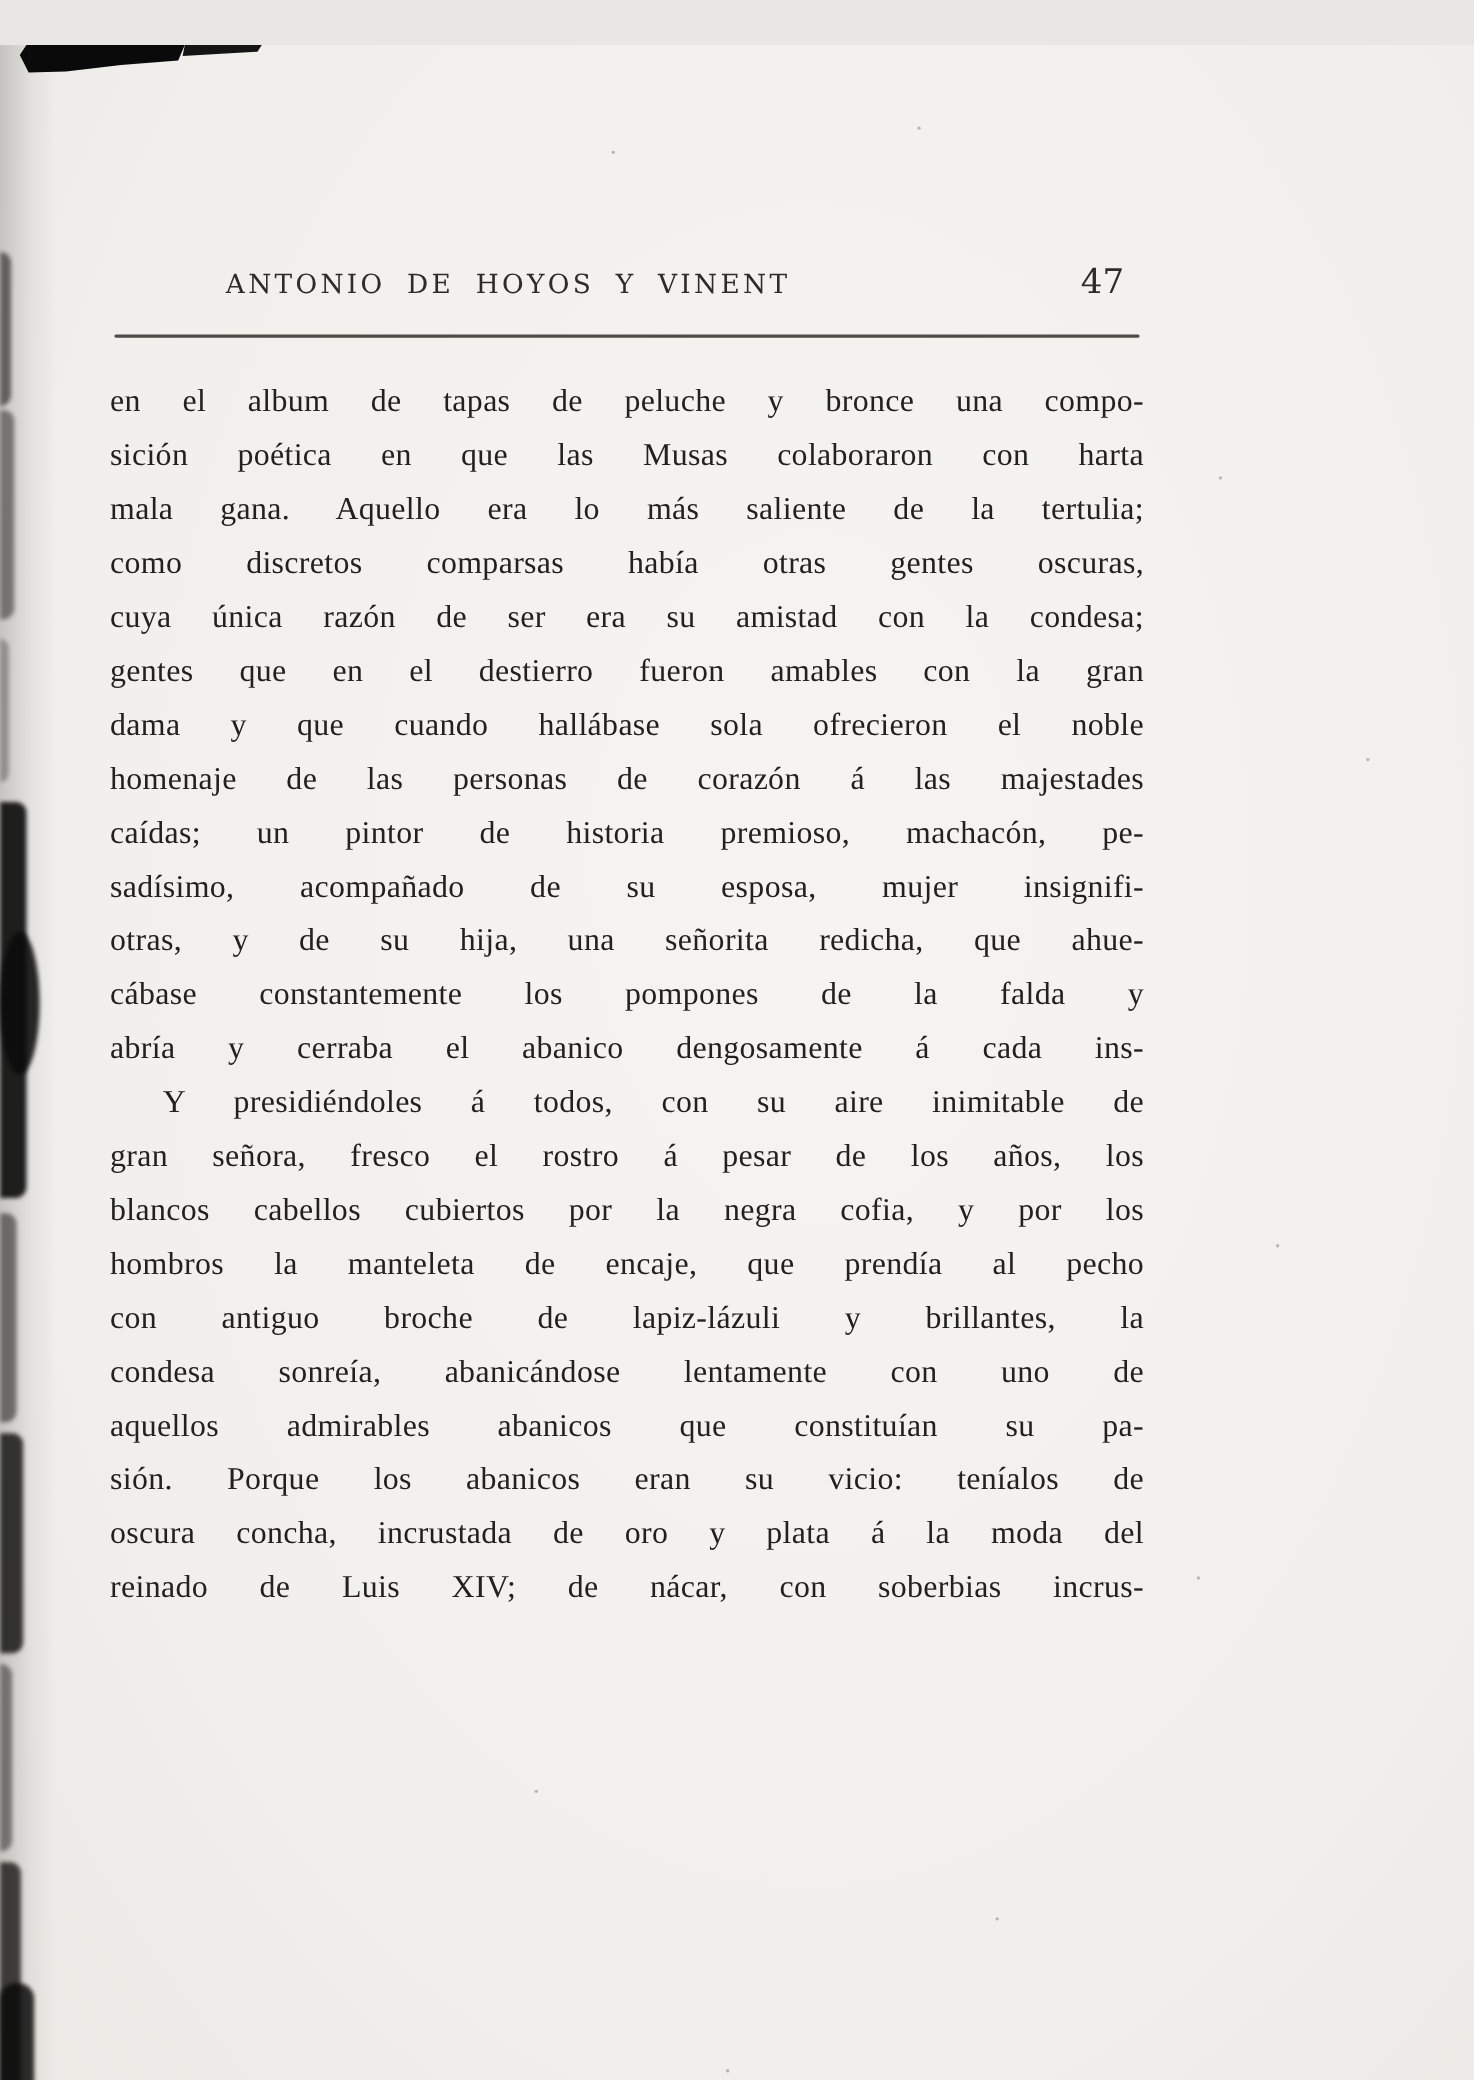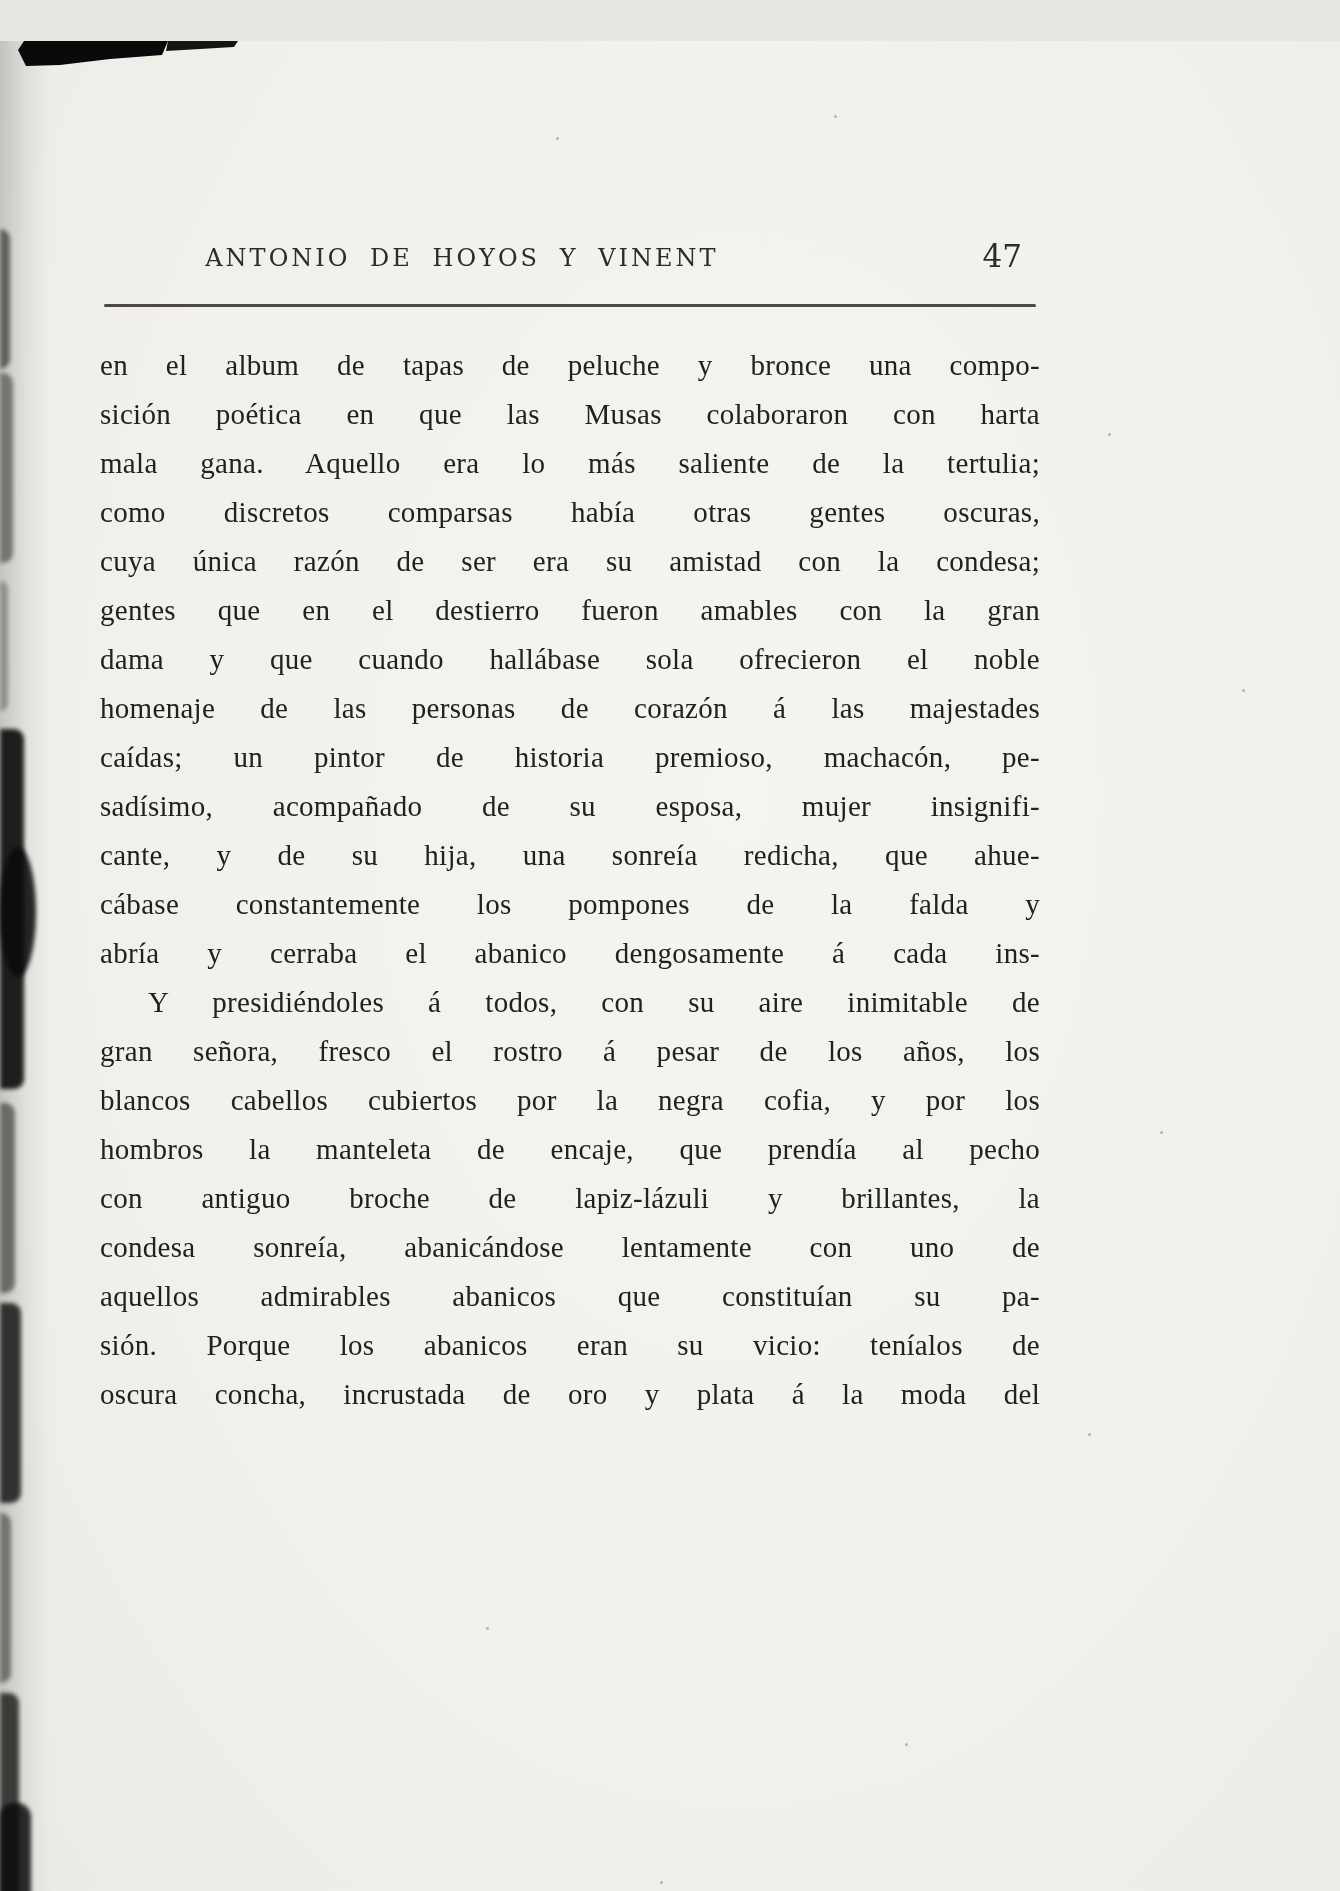--- a/index.html
+++ b/index.html
@@ -153,30 +153,31 @@
         <div class="text-line">en el album de tapas de peluche y bronce una compo-</div>
         <div class="text-line">sición poética en que las Musas colaboraron con harta</div>
         <div class="text-line">mala gana. Aquello era lo más saliente de la tertulia;</div>
         <div class="text-line">como discretos comparsas había otras gentes oscuras,</div>
         <div class="text-line">cuya única razón de ser era su amistad con la condesa;</div>
         <div class="text-line">gentes que en el destierro fueron amables con la gran</div>
         <div class="text-line">dama y que cuando hallábase sola ofrecieron el noble</div>
         <div class="text-line">homenaje de las personas de corazón á las majestades</div>
         <div class="text-line">caídas; un pintor de historia premioso, machacón, pe-</div>
         <div class="text-line">sadísimo, acompañado de su esposa, mujer insignifi-</div>
-        <div class="text-line">cante, y de su hija, una sonreía redicha, que ahue-</div>
+        <div class="text-line">otras, y de su hija, una señorita redicha, que ahue-</div>
         <div class="text-line">cábase constantemente los pompones de la falda y</div>
         <div class="text-line">abría y cerraba el abanico dengosamente á cada ins-</div>
       </div>
       <div class="paragraph">
         <div class="text-line indent">Y presidiéndoles á todos, con su aire inimitable de</div>
         <div class="text-line">gran señora, fresco el rostro á pesar de los años, los</div>
         <div class="text-line">blancos cabellos cubiertos por la negra cofia, y por los</div>
         <div class="text-line">hombros la manteleta de encaje, que prendía al pecho</div>
         <div class="text-line">con antiguo broche de lapiz-lázuli y brillantes, la</div>
         <div class="text-line">condesa sonreía, abanicándose lentamente con uno de</div>
         <div class="text-line">aquellos admirables abanicos que constituían su pa-</div>
         <div class="text-line">sión. Porque los abanicos eran su vicio: teníalos de</div>
         <div class="text-line">oscura concha, incrustada de oro y plata á la moda del</div>
+        <div class="text-line">reinado de Luis XIV; de nácar, con soberbias incrus-</div>
       </div>
     </div>
 
 </div>
 
 </body></html>

